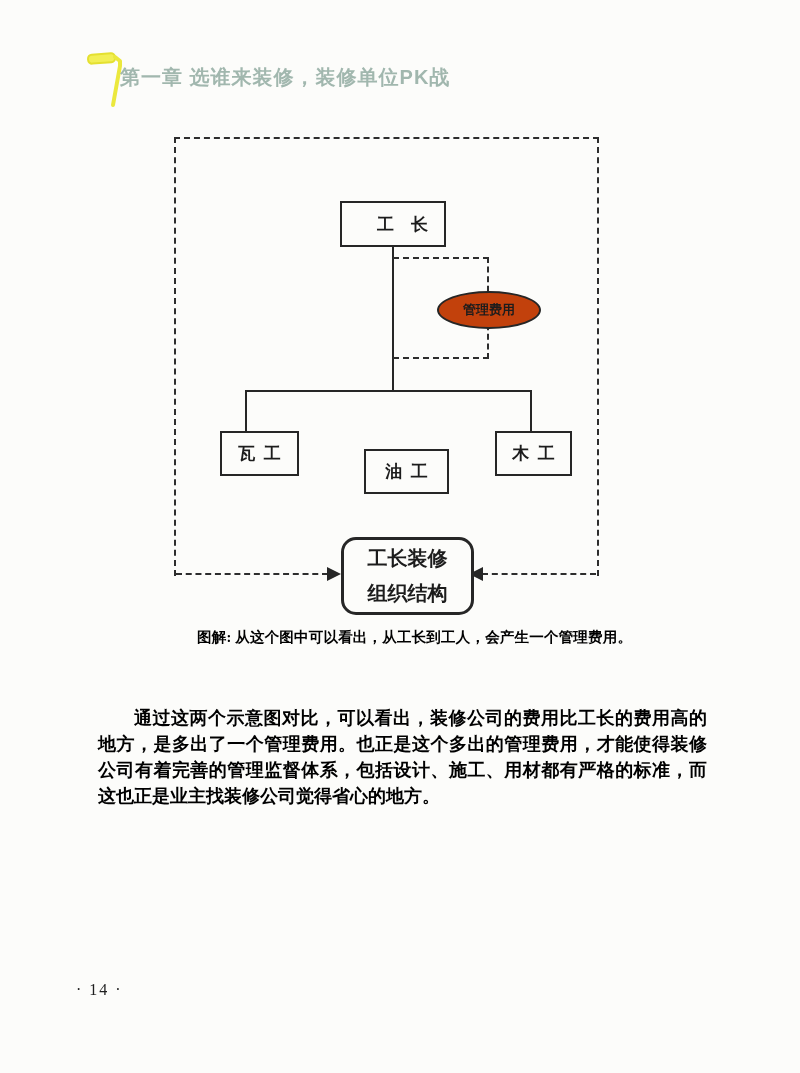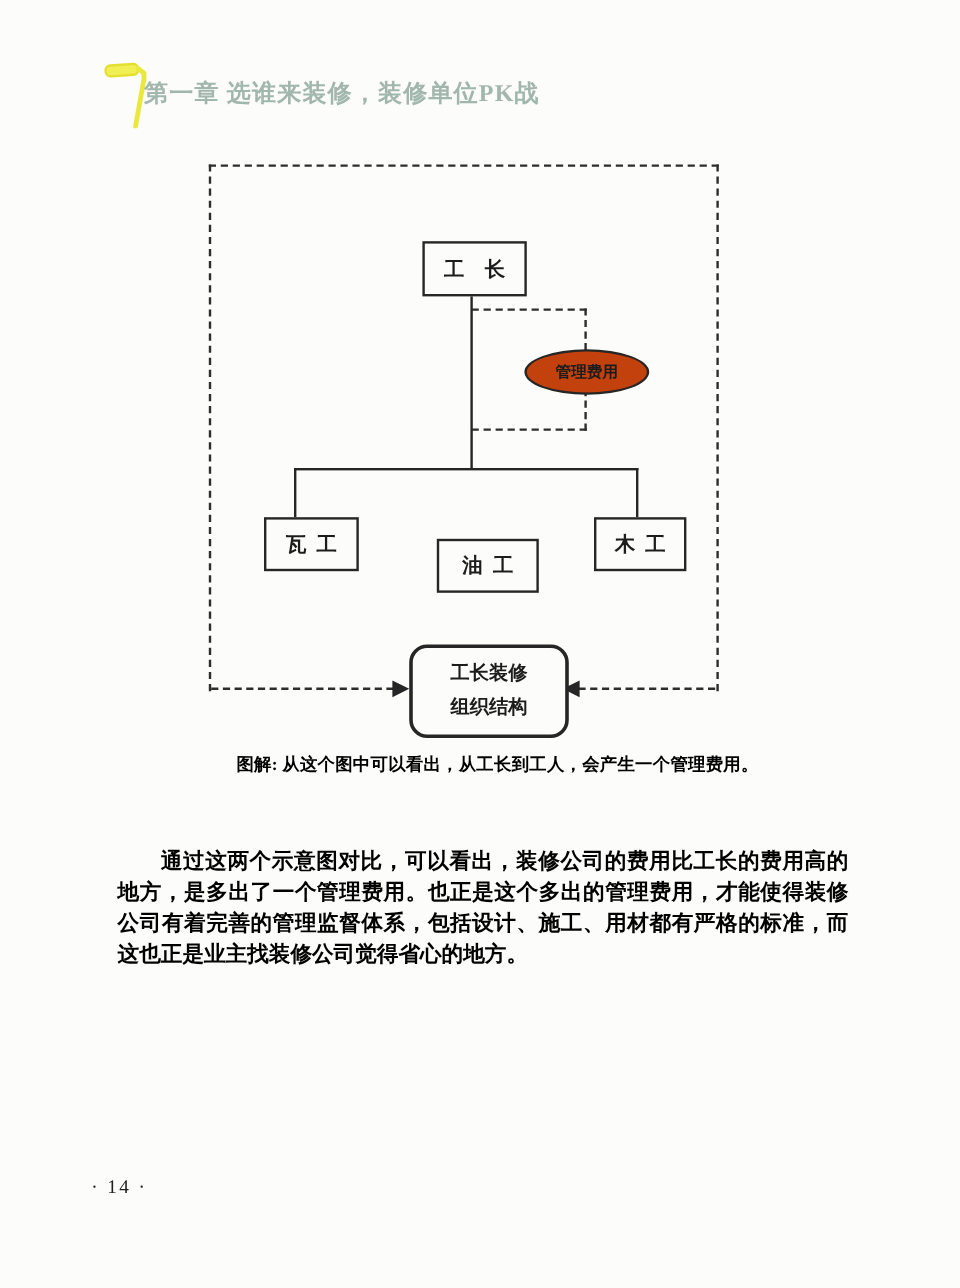--- a/index.html
+++ b/index.html
@@ -11,21 +11,21 @@
     position:relative;
     width:800px; height:1073px;
     margin:0 auto;
     background:#fcfcfa;
     overflow:hidden;
   }
 
   
   .chapter-title {
     position:absolute; left:120px; top:64px;
-    font-family:Liberation Serif, serif;
+    font-family:Liberation Sans, sans-serif;
     font-size:20px; font-weight:bold;
     color:#a1b7ae; letter-spacing:1px;
   }
   .roller-icon { position:absolute; left:85px; top:48px; }
 
   
   .frame {
     position:absolute; left:174px; top:137px;
     width:421px; height:437px;
     border-top:2px dashed #2d2d2d;
@@ -58,21 +58,21 @@
     display:flex; align-items:center; justify-content:center;
     font-weight:bold; font-size:13px; color:#1c1c1c;
     z-index:2;
   }
   .summary-box {
     position:absolute; left:341px; top:537px;
     width:127px; height:72px;
     border:3px solid #262626; border-radius:15px;
     background:#fcfcfa;
     display:flex; flex-direction:column; align-items:center; justify-content:center;
-    font-weight:bold; font-size:16px; color:#1c1c1c;
+    font-weight:bold; font-size:20px; color:#1c1c1c;
     line-height:1.75; z-index:3;
   }
   .dash-arrow { position:absolute; top:573px; border-top:2px dashed #2d2d2d; }
   .head-right {
     position:absolute; top:567px; width:0; height:0;
     border-top:7px solid transparent; border-bottom:7px solid transparent;
     border-left:14px solid #262626;
   }
   .head-left {
     position:absolute; top:567px; width:0; height:0;
@@ -111,21 +111,21 @@
     <svg width="46" height="62" viewBox="0 0 46 62">
       <rect x="3" y="6" width="27" height="9" rx="4" fill="#f2ef55" stroke="#e4e030" stroke-width="2" transform="rotate(-4 16 10)"></rect>
       <path d="M30 9 L35 13 L35 18 L28 57" fill="none" stroke="#ebe83d" stroke-width="4" stroke-linecap="round" stroke-linejoin="round"></path>
     </svg>
   </div>
   <div class="chapter-title">第一章 选谁来装修，装修单位PK战</div>
 
   <div>
     <div class="frame"></div>
 
-    <div class="node" style="left:352px; top:201px; width:83px; height:42px;">工　长</div>
+    <div class="node" style="left:340px; top:201px; width:83px; height:42px;padding-left:19px;">工　长</div>
 
     <div class="vline" style="left:392px; top:243px; height:148px;"></div>
 
     <div class="dash-loop"></div>
     <div class="ellipse">管理费用</div>
 
     <div class="hline" style="left:245px; top:390px; width:287px;"></div>
     <div class="vline" style="left:245px; top:390px; height:41px;"></div>
     <div class="vline" style="left:530px; top:390px; height:41px;"></div>
 

